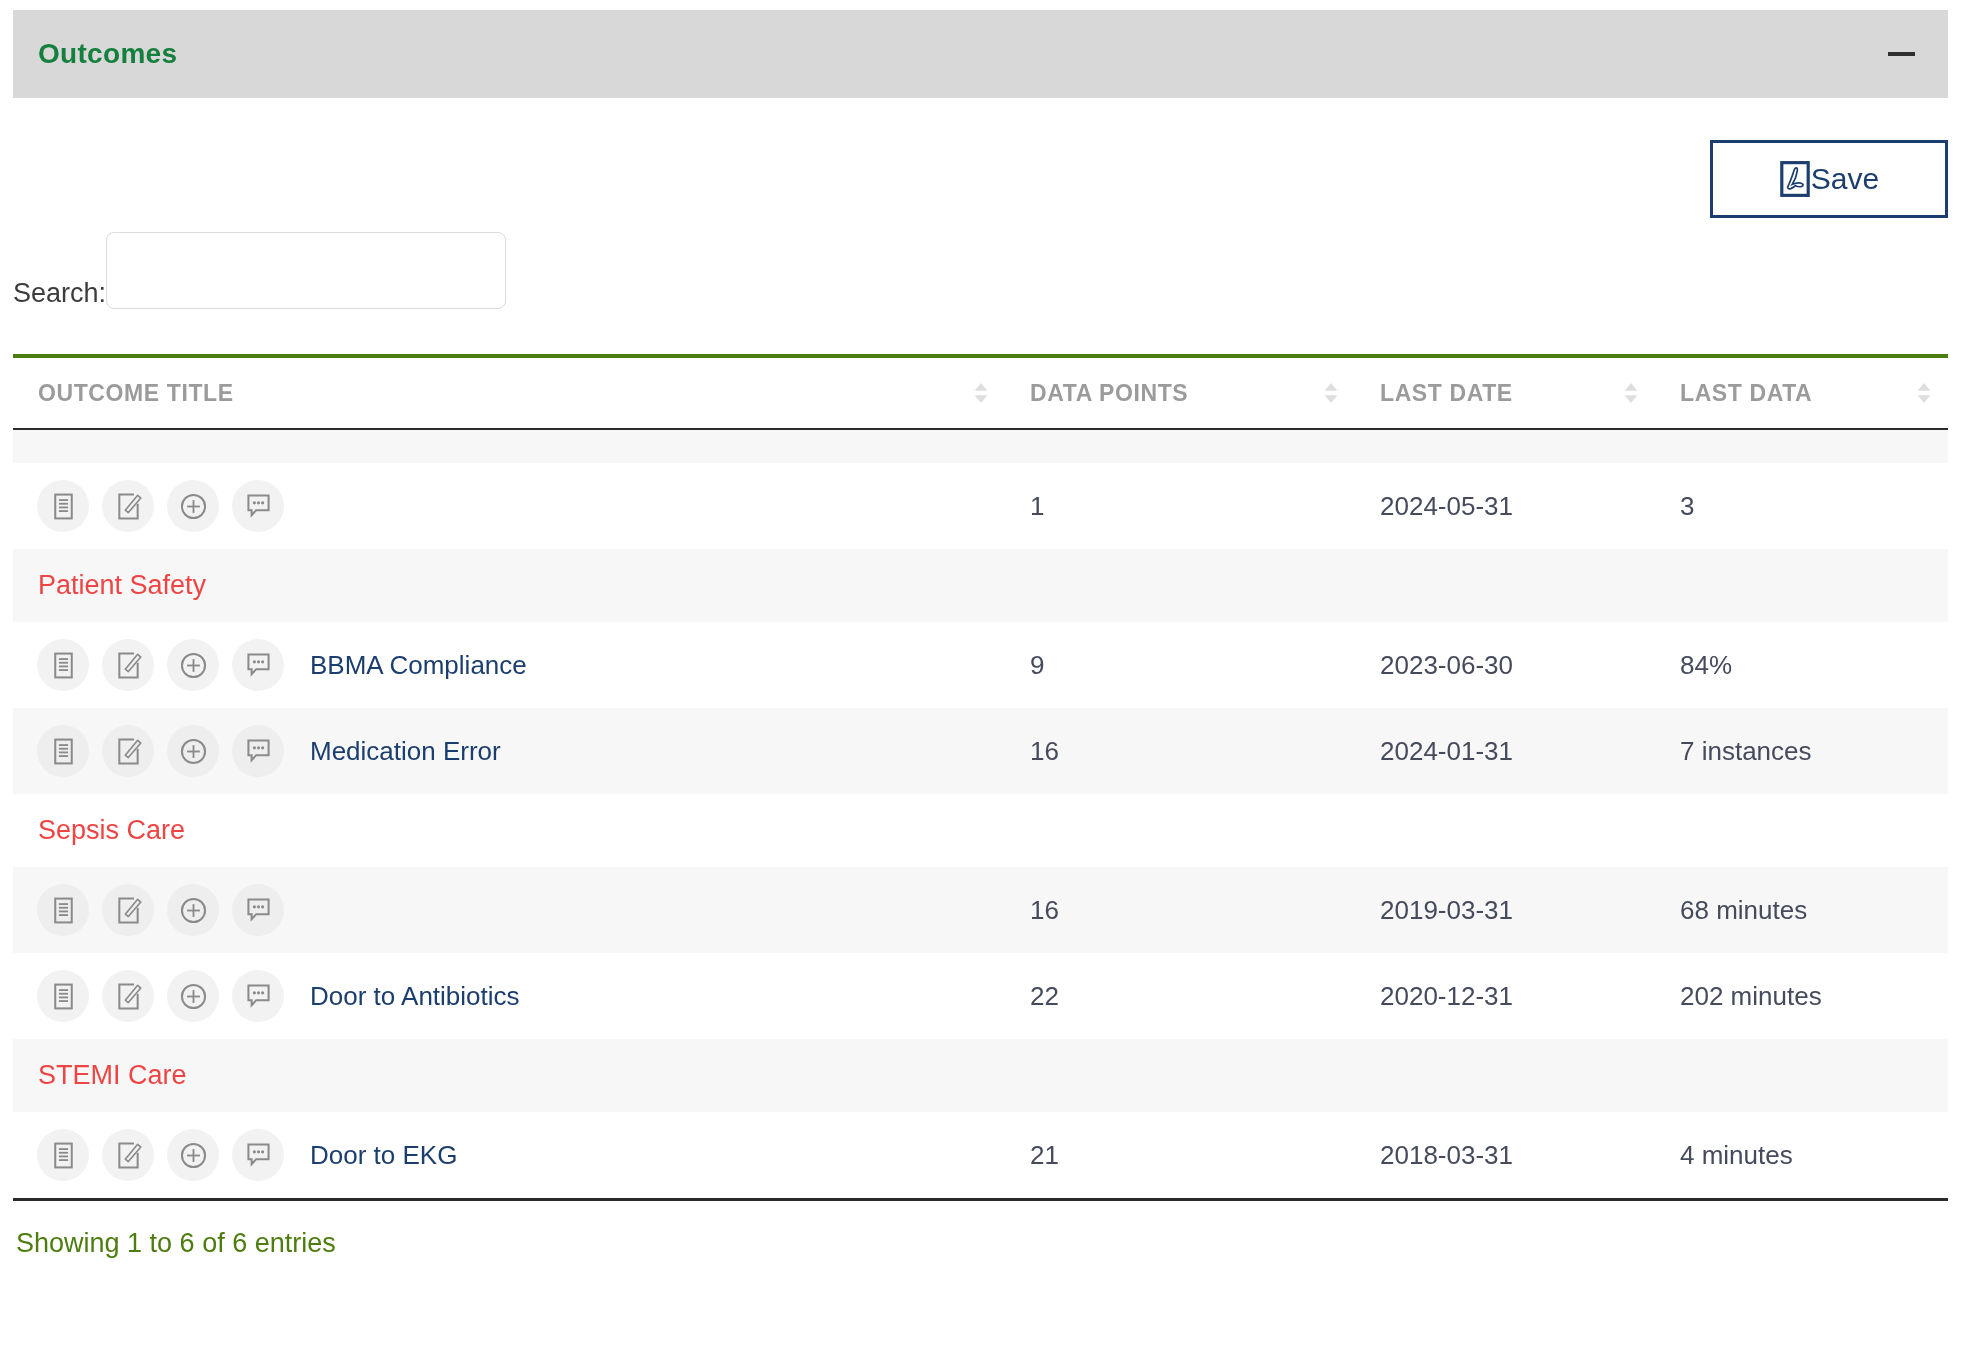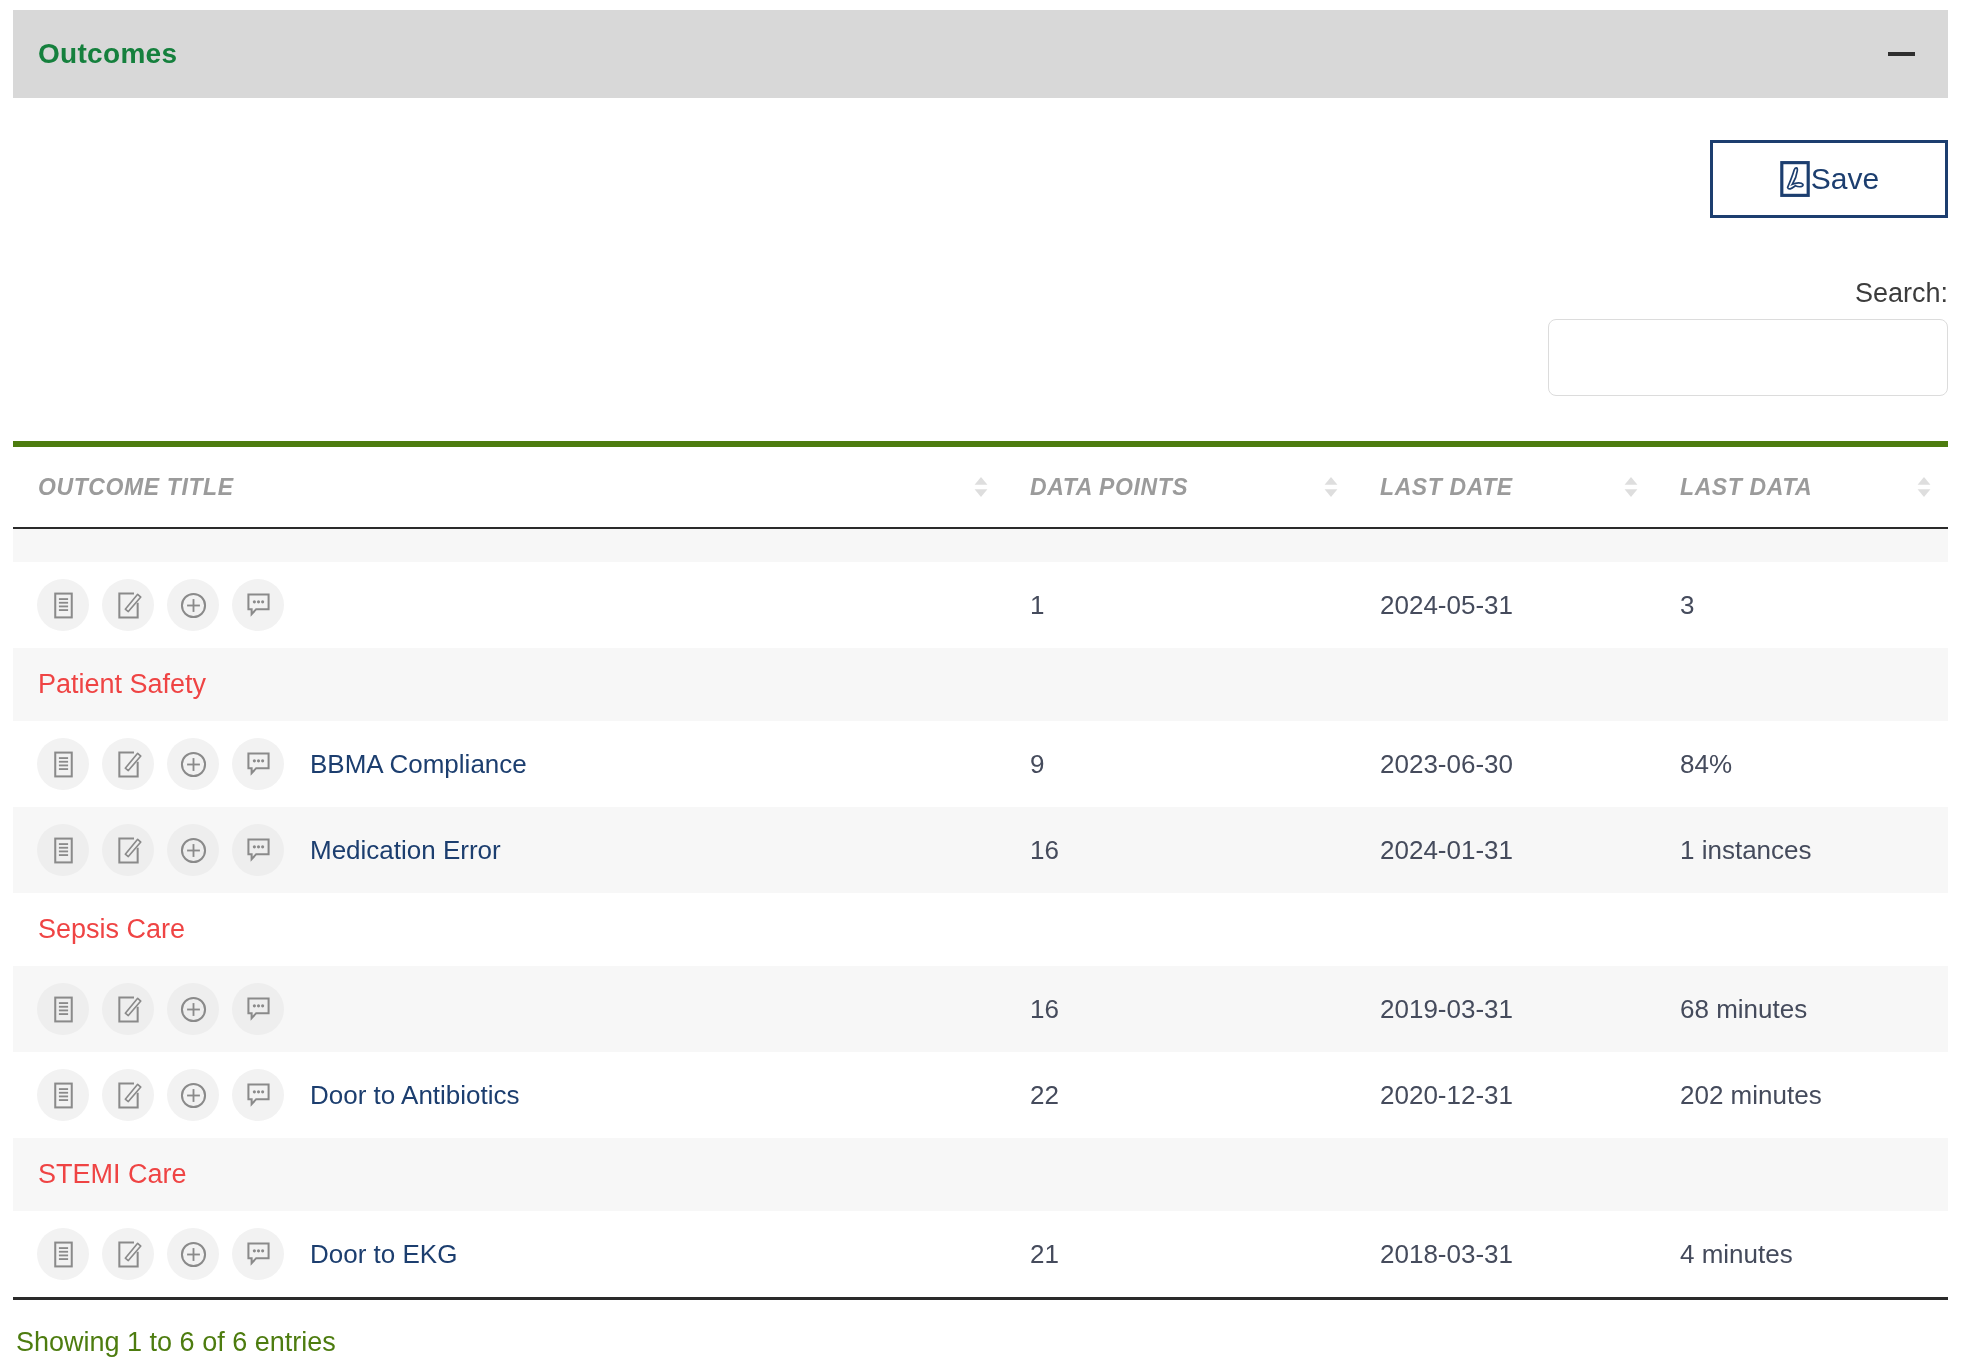--- a/index.html
+++ b/index.html
@@ -29,36 +29,35 @@
   .save-row { display: flex; justify-content: flex-end; margin: 42px 13px 0; }
   .save-button {
     height: 78px; min-width: 238px;
     border: 3px solid #1c3e6f; background: #ffffff;
     display: flex; align-items: center; justify-content: center; 
     color: #1c3e6f; font-size: 30px; cursor: pointer; padding: 0 34px;
   }
   .save-button svg { width: 32px; height: 38px; }
 
   
-  .search-area { display: flex; flex-direction: column; align-items: flex-end; margin: 0 13px; }
+  .search-area { display: flex; flex-direction: row; align-items: flex-end; margin: 0 13px; }
   .search-label { margin-top: 60px; font-size: 27px; color: #3c3c3c; }
   .search-input {
     margin-top: 10px; width: 400px; height: 77px;
     border: 1px solid #dcdcdc; border-radius: 8px;
     font-size: 26px; padding: 0 18px; color: #454b5c; outline: none;
     font-family: "Liberation Sans", sans-serif;
   }
 
   
   .data-table { margin: 45px 13px 0; }
   .thead {
     display: grid; grid-template-columns: 992px 350px 300px 1fr;
-    border-top: 6px solid #4d7c0f; border-bottom: 2px solid #2a2a2a;
-    height: 88px;
-    font-style: italic;
+    border-top: 4px solid #4d7c0f; border-bottom: 2px solid #2a2a2a;
+    height: 76px;
   }
   .th {
     position: relative; display: flex; align-items: center;
     padding-left: 25px; cursor: pointer;
     font-size: 23px; font-weight: bold; color: #9b9b9b; letter-spacing: .6px;
   }
   .th .sort { position: absolute; right: 14px; top: 50%; transform: translateY(-50%);
     width: 20px; height: 25px; color: #dedede; }
 
   .tbody { border-bottom: 3px solid #2a2a2a; }
@@ -263,21 +262,21 @@
             </span>
           <span class="action">
               <svg>
                 <use href="#i-comment"></use>
               </svg>
             </span>
           <a class="title-link">Medication Error</a>
         </div>
         <div class="cell">16</div>
         <div class="cell">2024-01-31</div>
-        <div class="cell">1 instances</div>
+        <div class="cell">7 instances</div>
       </div>
 
       <div class="row group">
         <div class="group-label">Sepsis Care</div>
       </div>
 
       <div class="row data">
         <div class="cell title-cell">
           <span class="action">
               <svg>

